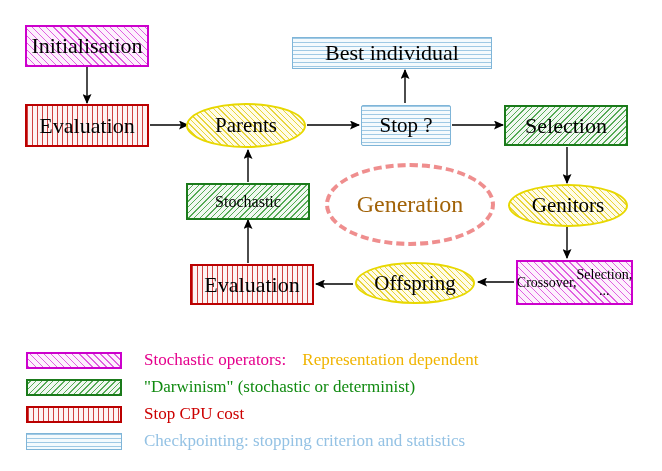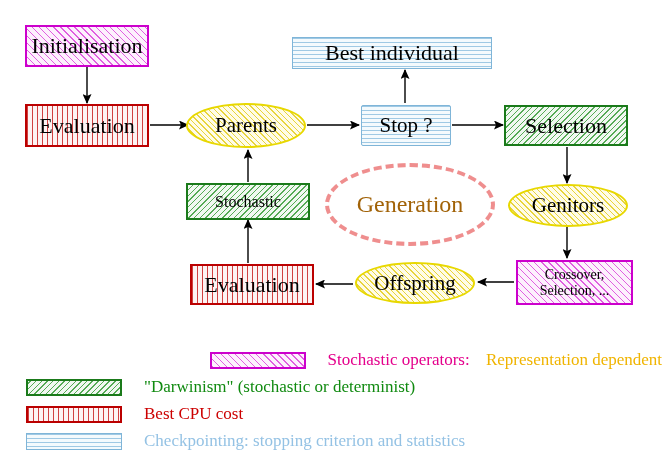--- a/index.html
+++ b/index.html
@@ -135,46 +135,46 @@
   </div>
 
   <div class="node fill-red" style="left:190px;top:264px;width:124px;height:41px;font-size:22px;">
     <span>Evaluation</span>
   </div>
 
   <div class="node fill-yellow ellipse" style="left:355px;top:262px;width:120px;height:42px;font-size:21px;">
     <span>Offspring</span>
   </div>
 
-  <div class="node fill-magenta" style="left:516px;top:260px;width:117px;height:45px;font-size:14px;flex-direction:column;justify-content:center;">
+  <div class="node fill-magenta" style="left:516px;top:260px;width:117px;height:45px;font-size:14px;flex-direction:row;justify-content:center;">
     <span>Crossover,</span>
     <span>Selection, ...</span>
   </div>
 
   <div id="legend">
 
-    <div class="lg-row" style="top:12px;justify-content:flex-end;">
+    <div class="lg-row" style="top:12px;">
       <div class="lg-swatch fill-magenta"></div>
       <div class="lg-text">
         <span class="c-magenta">Stochastic operators:</span>
         <span class="c-gold" style="margin-left:12px;">Representation dependent</span>
       </div>
     </div>
 
     <div class="lg-row" style="top:39px;">
       <div class="lg-swatch fill-green"></div>
       <div class="lg-text">
         <span class="c-green">"Darwinism" (stochastic or determinist)</span>
       </div>
     </div>
 
     <div class="lg-row" style="top:66px;">
       <div class="lg-swatch fill-red"></div>
       <div class="lg-text">
-        <span class="c-red">Best CPU cost</span>
+        <span class="c-red">Stop CPU cost</span>
       </div>
     </div>
 
     <div class="lg-row" style="top:93px;">
       <div class="lg-swatch fill-blue"></div>
       <div class="lg-text">
         <span class="c-ltblue">Checkpointing: stopping criterion and statistics</span>
       </div>
     </div>
 

